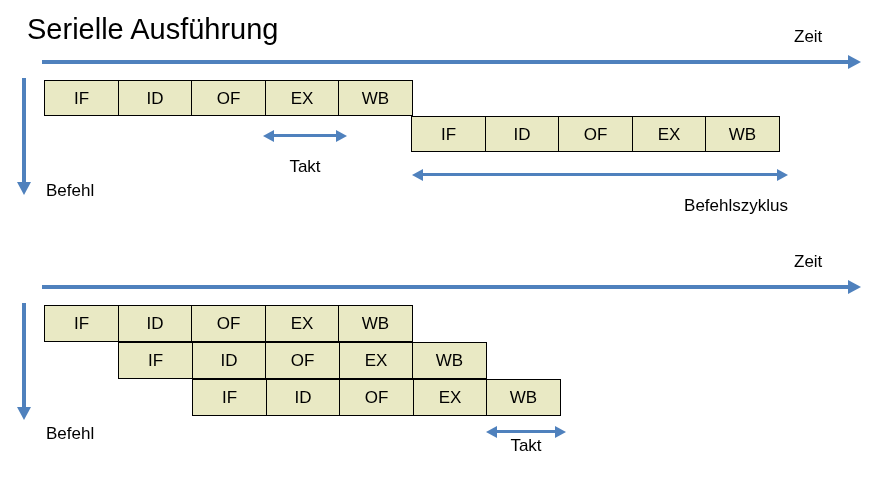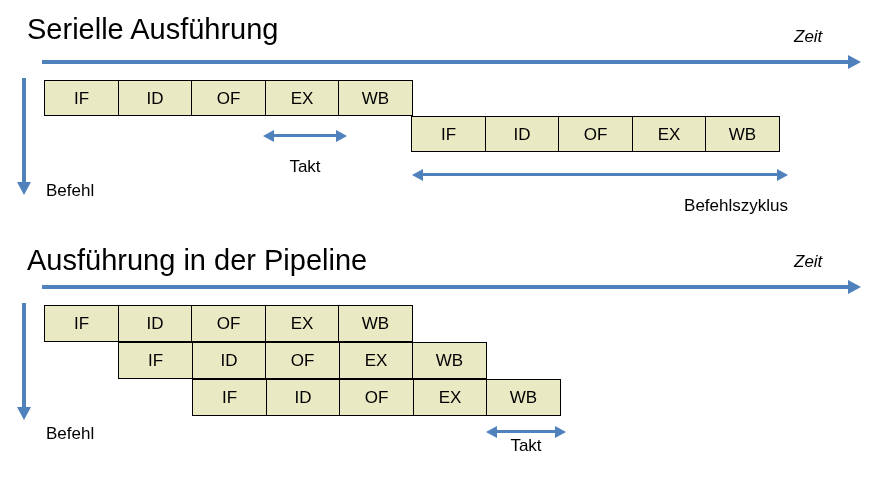--- a/index.html
+++ b/index.html
@@ -37,21 +37,20 @@
   }
   #title-serial  { left: 27px;  top: 12px;  }
   #title-pipeline{ left: 27px;  top: 243px; }
 
   
   .axis-label {
     position: absolute;
     font-size: 17px;
     line-height: 20px;
     white-space: nowrap;
-    font-style: italic;
   }
   #zeit-label-serial   { left: 794px; top: 27px;  }
   #zeit-label-pipeline { left: 794px; top: 252px; }
 
   
   #befehl-label-serial   { position: absolute; left: 46px; top: 181px; font-size: 17px; line-height: 20px; white-space: nowrap; }
   #befehl-label-pipeline { position: absolute; left: 46px; top: 424px; font-size: 17px; line-height: 20px; white-space: nowrap; }
 
   
   .time-axis {
@@ -193,21 +192,20 @@
   </div>
   <div class="measure-caption" style="left:263px; top:157px; width:84px;">Takt</div>
 
   <div class="measure" style="left:412px; top:169px; width:376px;">
     <div class="head-l" style="border-right-color: rgb(79, 129, 189);"></div>
     <div class="shaft" style="background: rgb(79, 129, 189);"></div>
     <div class="head-r" style="border-left-color: rgb(79, 129, 189);"></div>
   </div>
   <div class="measure-caption" style="left:412px; top:196px; width:376px;text-align:right;">Befehlszyklus</div>
 
-  <div class="section-title" id="title-pipeline">Ausführung in der Pipeline</div>
 
   <div class="axis-label" id="zeit-label-pipeline">Zeit</div>
 
   <div class="time-axis" style="left:42px; top:280px; width:819px;">
     <div class="shaft" style="width: 806px; background: rgb(79, 129, 189);"></div>
     <div class="head" style="left: 806px; border-left-color: rgb(79, 129, 189);"></div>
   </div>
 
   <div class="instr-axis" style="left:17px; top:303px; height:117px;">
     <div class="shaft" style="height: 104px; background: rgb(79, 129, 189);"></div>

